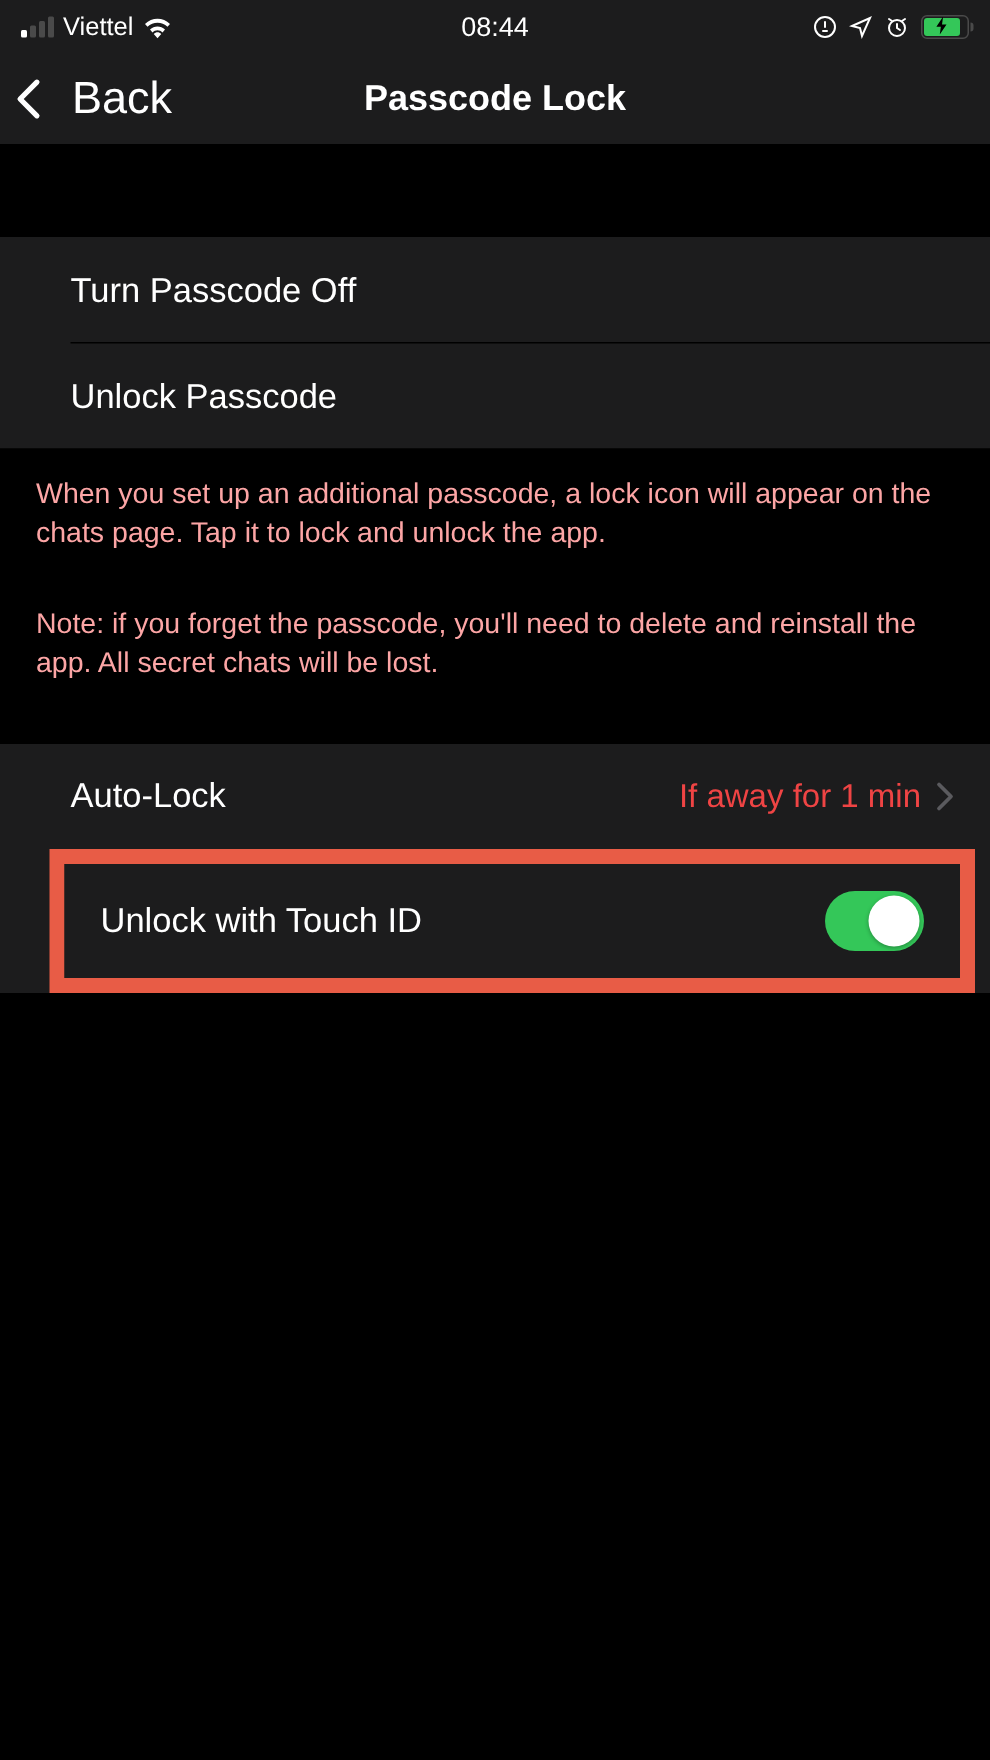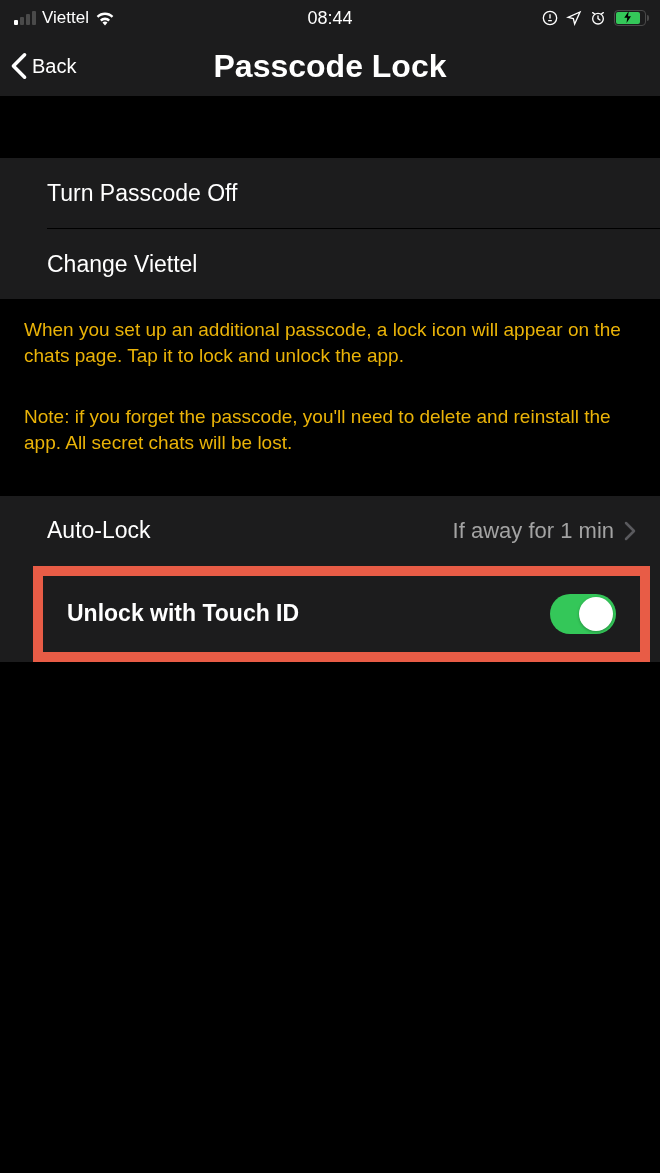--- a/index.html
+++ b/index.html
@@ -96,30 +96,30 @@
       height: 60px;
       background: #1c1c1d;
       display: flex;
       align-items: center;
       position: relative;
       padding: 0 10px;
     }
     .back-button {
       display: flex;
       align-items: center;
-      gap: 4px;
+      gap: 20px;
       color: #ffffff;
-      font-size: 20px;
+      font-size: 30px;
     }
     .back-chevron svg { display: block; }
     .nav-title {
       position: absolute;
       left: 50%;
       transform: translateX(-50%);
-      font-size: 32px;
+      font-size: 24px;
       font-weight: 600;
     }
     .spacer-dark {
       height: 62px;
       background: #000000;
     }
     .list-group {
       background: #1c1c1d;
       padding-left: 23px;
     }
@@ -134,42 +134,41 @@
     }
     .divider {
       height: 1px;
       background: #000000;
       margin-left: 24px;
     }
     .footer-text {
       padding: 18px 24px 40px 24px;
       font-size: 19px;
       line-height: 1.35;
-      color: #eab308;
+      color: #fca5a5;
       background: #000000;
     }
     .footer-text p + p {
       margin-top: 36px;
     }
     .detail-value {
       display: flex;
       align-items: center;
       gap: 10px;
-      color: #a3a3a3;
+      color: #ef4444;
       font-size: 22px;
     }
     .chevron-right svg { display: block; }
     .highlight-box {
       border: 10px solid #e85c46;
       margin: 0 10px;
     }
     .highlight-box .list-item {
       background: #1c1c1d;
       min-height: 76px;
-      font-weight: bold;
     }
     .toggle {
       width: 66px;
       height: 40px;
       background: #34c759;
       border-radius: 20px;
       position: relative;
     }
     .toggle-knob {
       position: absolute;
@@ -246,21 +245,21 @@
 </div>
 
 <div class="spacer-dark"></div>
 
 <div class="list-group">
   <div class="list-item">
     <span>Turn Passcode Off</span>
   </div>
   <div class="divider"></div>
   <div class="list-item">
-    <span>Change Viettel</span>
+    <span>Unlock Passcode</span>
   </div>
 </div>
 
 <div class="footer-text">
   <p>When you set up an additional passcode, a lock icon will appear on the chats page. Tap it to lock and unlock the app.</p>
   <p>Note: if you forget the passcode, you'll need to delete and reinstall the app. All secret chats will be lost.</p>
 </div>
 
 <div class="list-group">
   <div class="list-item">

